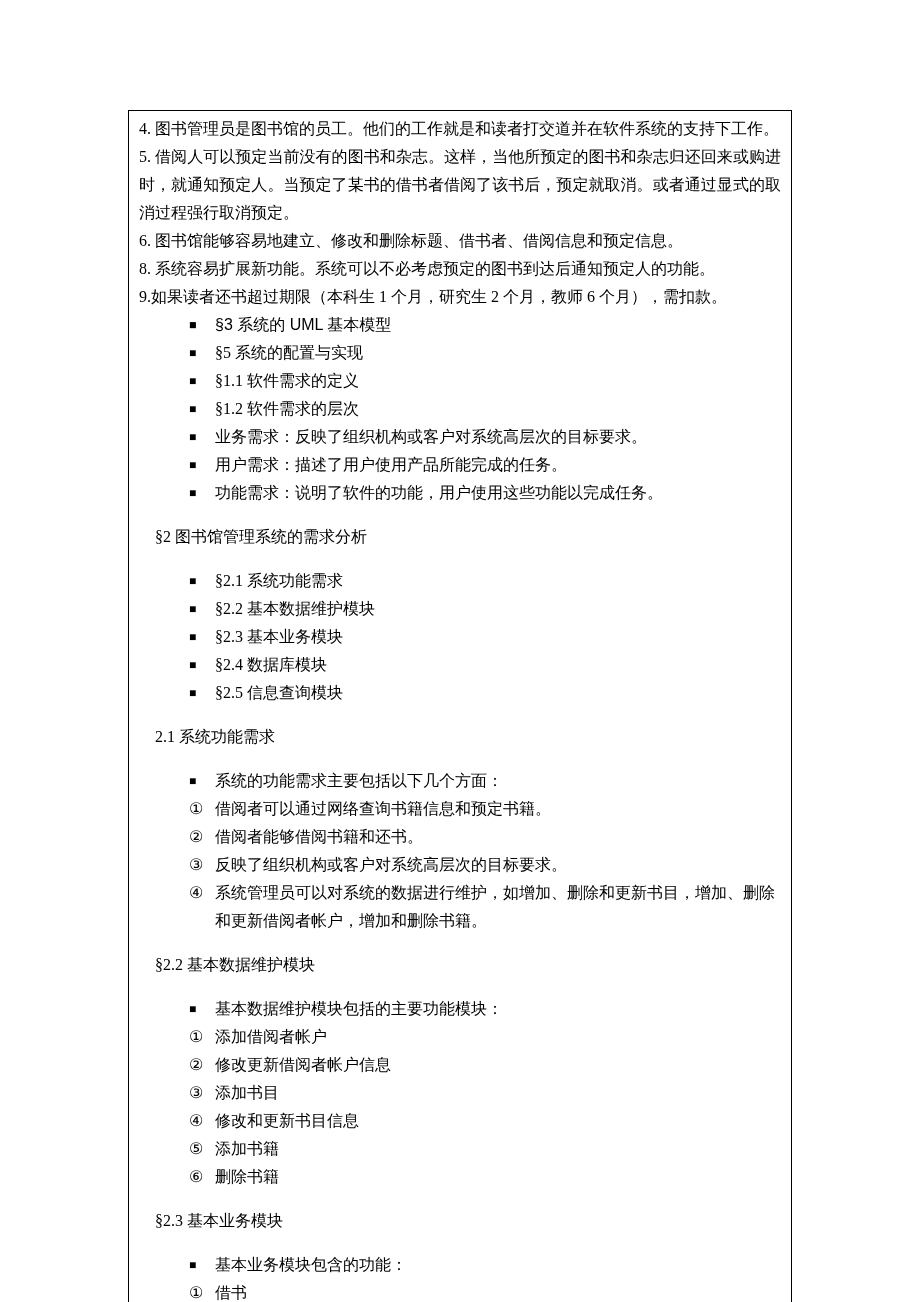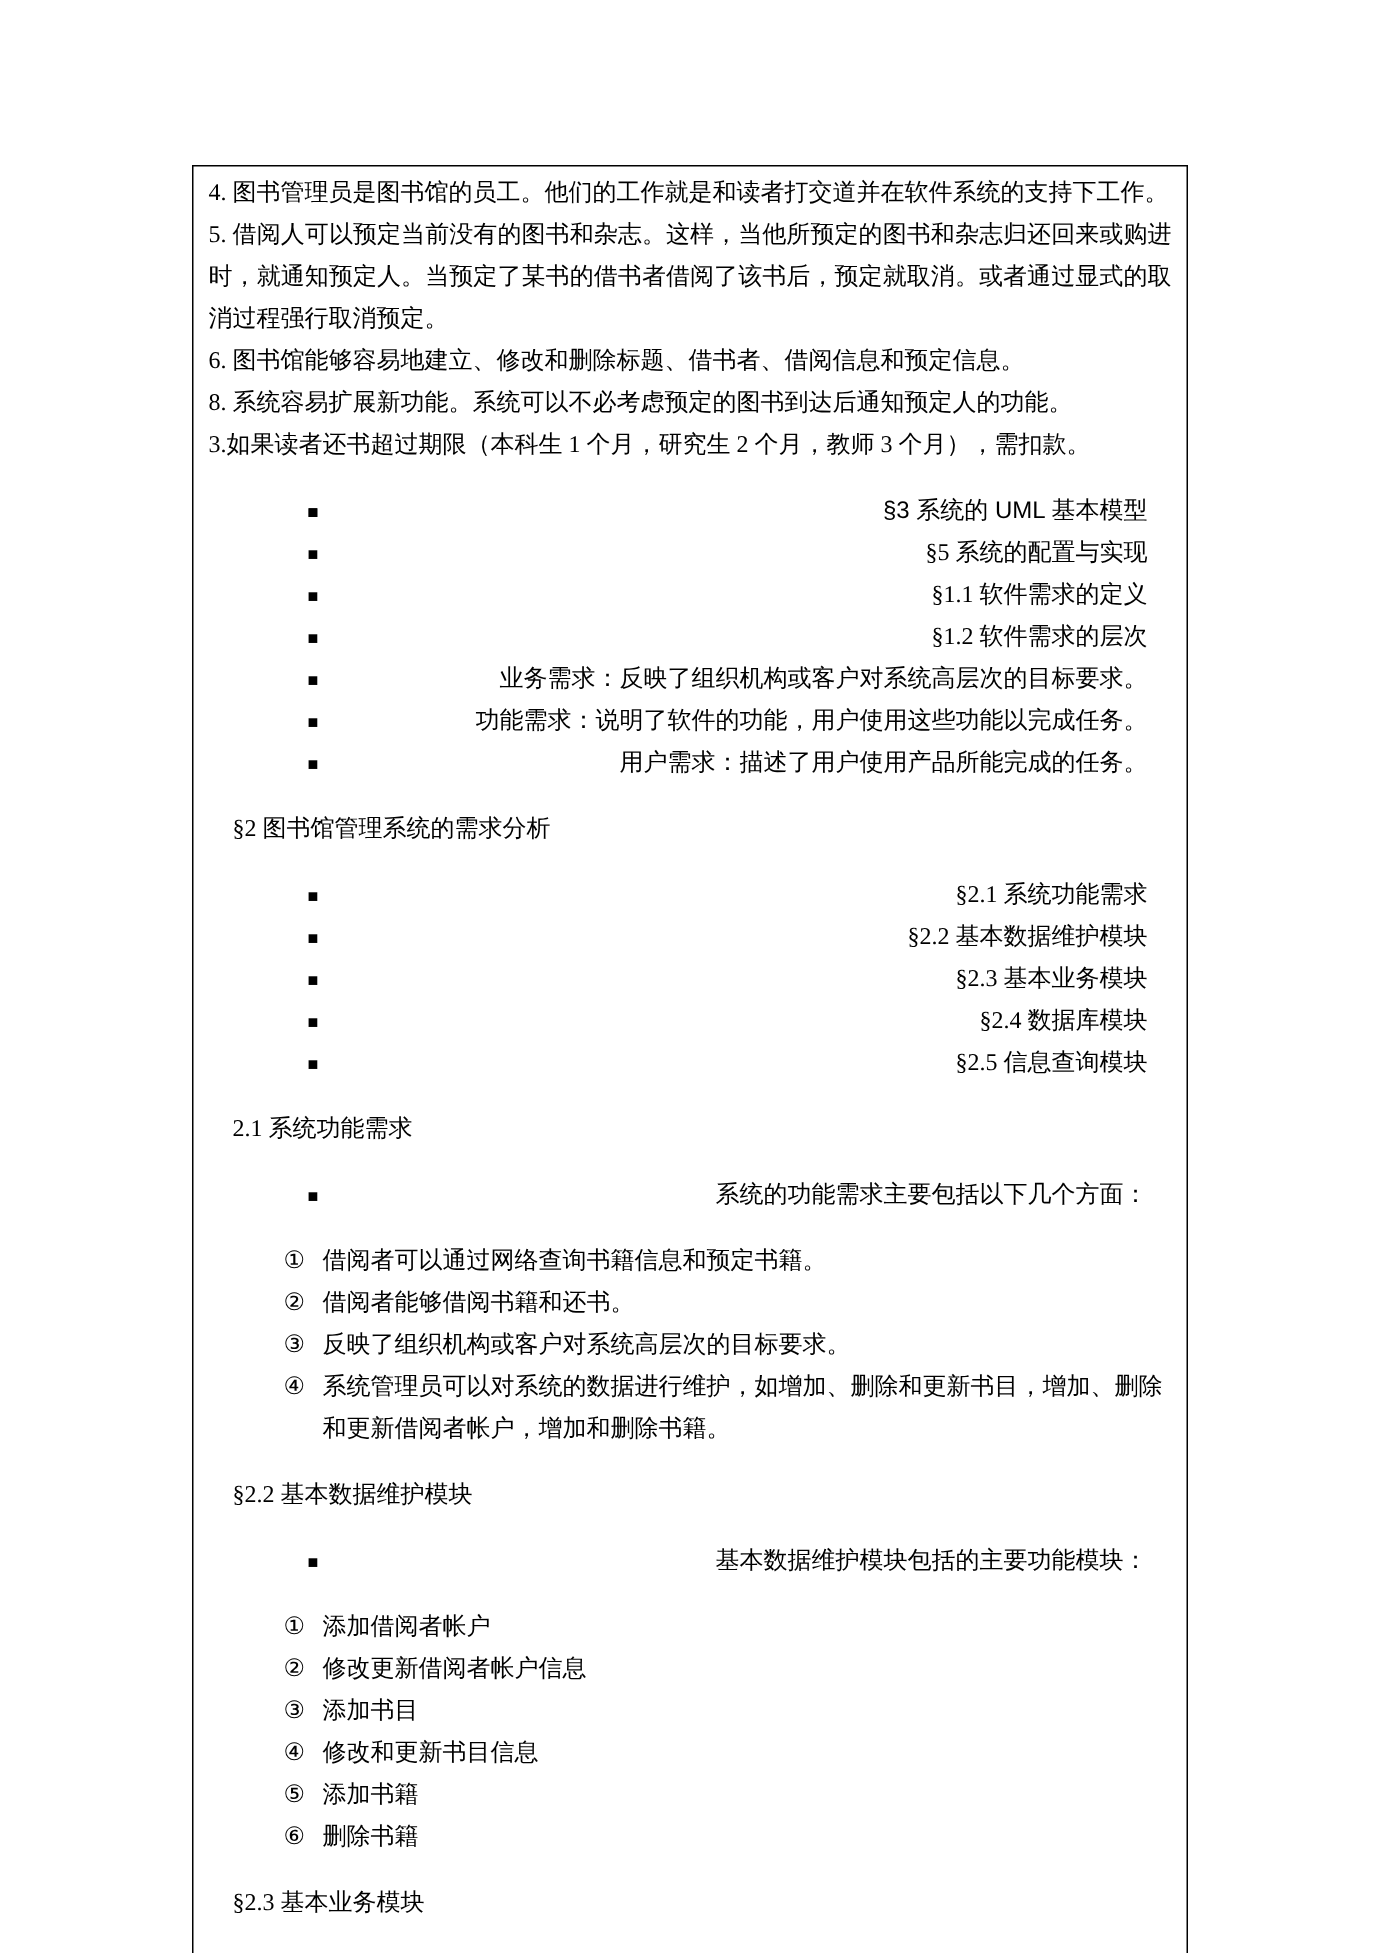--- a/index.html
+++ b/index.html
@@ -21,24 +21,23 @@
   .frame {
     border: 1px solid #000;
     padding: 4px 10px 8px 10px;
     box-sizing: border-box;
   }
   .para {
     text-align: justify;
     margin: 0;
   }
   .bullet-list {
-    margin: 16px;
+    margin: 0;
     padding: 0;
     list-style: none;
-    text-align: right;
   }
   .bullet-item {
     position: relative;
     padding-left: 76px;
     margin: 0;
   }
   .bullet-item::before {
     content: "■";
     position: absolute;
     left: 50px;
@@ -71,31 +70,31 @@
 </head>
 <body>
 
 <div class="page">
   <div class="frame">
 
     <p class="para">4. 图书管理员是图书馆的员工。他们的工作就是和读者打交道并在软件系统的支持下工作。</p>
     <p class="para">5. 借阅人可以预定当前没有的图书和杂志。这样，当他所预定的图书和杂志归还回来或购进时，就通知预定人。当预定了某书的借书者借阅了该书后，预定就取消。或者通过显式的取消过程强行取消预定。</p>
     <p class="para">6. 图书馆能够容易地建立、修改和删除标题、借书者、借阅信息和预定信息。</p>
     <p class="para">8. 系统容易扩展新功能。系统可以不必考虑预定的图书到达后通知预定人的功能。</p>
-    <p class="para">3.如果读者还书超过期限（本科生 1 个月，研究生 2 个月，教师 3 个月），需扣款。</p>
+    <p class="para">9.如果读者还书超过期限（本科生 1 个月，研究生 2 个月，教师 6 个月），需扣款。</p>
 
     <ul class="bullet-list">
       <li class="bullet-item"></li>
       <li class="bullet-item"><span class="sans">§3   系统的 UML 基本模型</span></li>
       <li class="bullet-item">§5   系统的配置与实现</li>
       <li class="bullet-item">§1.1   软件需求的定义</li>
       <li class="bullet-item">§1.2   软件需求的层次</li>
       <li class="bullet-item">业务需求：反映了组织机构或客户对系统高层次的目标要求。</li>
+      <li class="bullet-item">用户需求：描述了用户使用产品所能完成的任务。</li>
       <li class="bullet-item">功能需求：说明了软件的功能，用户使用这些功能以完成任务。</li>
-      <li class="bullet-item">用户需求：描述了用户使用产品所能完成的任务。</li>
     </ul>
 
     <p class="heading">§2   图书馆管理系统的需求分析</p>
     <ul class="bullet-list">
       <li class="bullet-item">§2.1   系统功能需求</li>
       <li class="bullet-item">§2.2   基本数据维护模块</li>
       <li class="bullet-item">§2.3   基本业务模块</li>
       <li class="bullet-item">§2.4   数据库模块</li>
       <li class="bullet-item">§2.5   信息查询模块</li>
     </ul>

